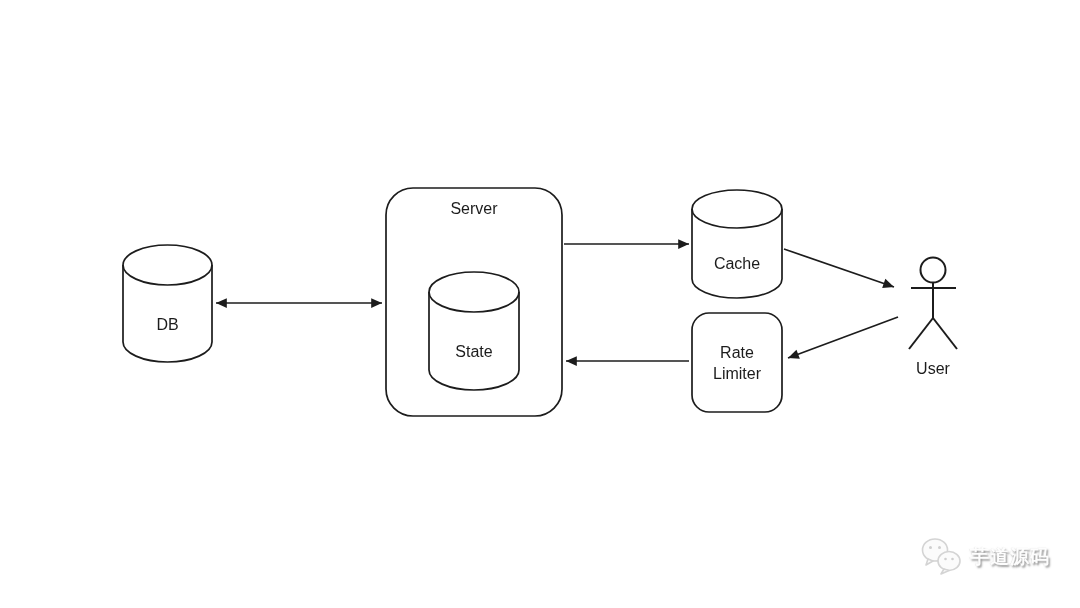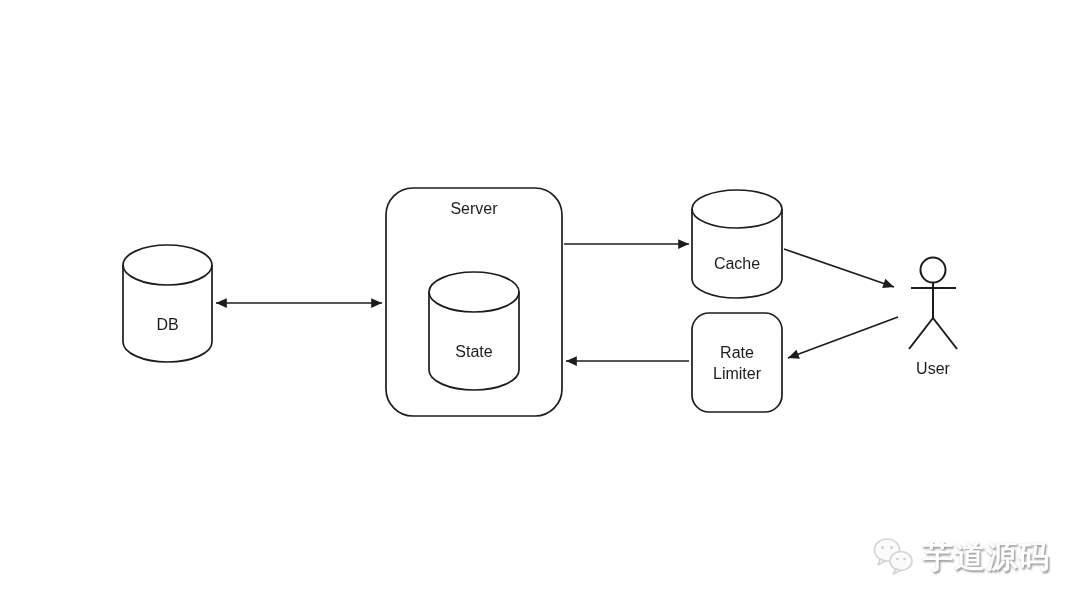--- a/index.html
+++ b/index.html
@@ -24,21 +24,21 @@
   #watermark {
     position: absolute;
     right: 30px;
     top: 536px;
     display: flex;
     align-items: center;
     gap: 6px;
     user-select: none;
   }
   #watermark .wm-text {
-    font-size: 31px;
+    font-size: 19px;
     font-weight: 700;
     letter-spacing: 1px;
     color: #fdfdfd;
     text-shadow: 1.5px 1.5px 2px rgba(140,140,140,0.85),
                  -0.5px -0.5px 1px rgba(210,210,210,0.6);
   }
 </style>
 </head>
 <body>
 

